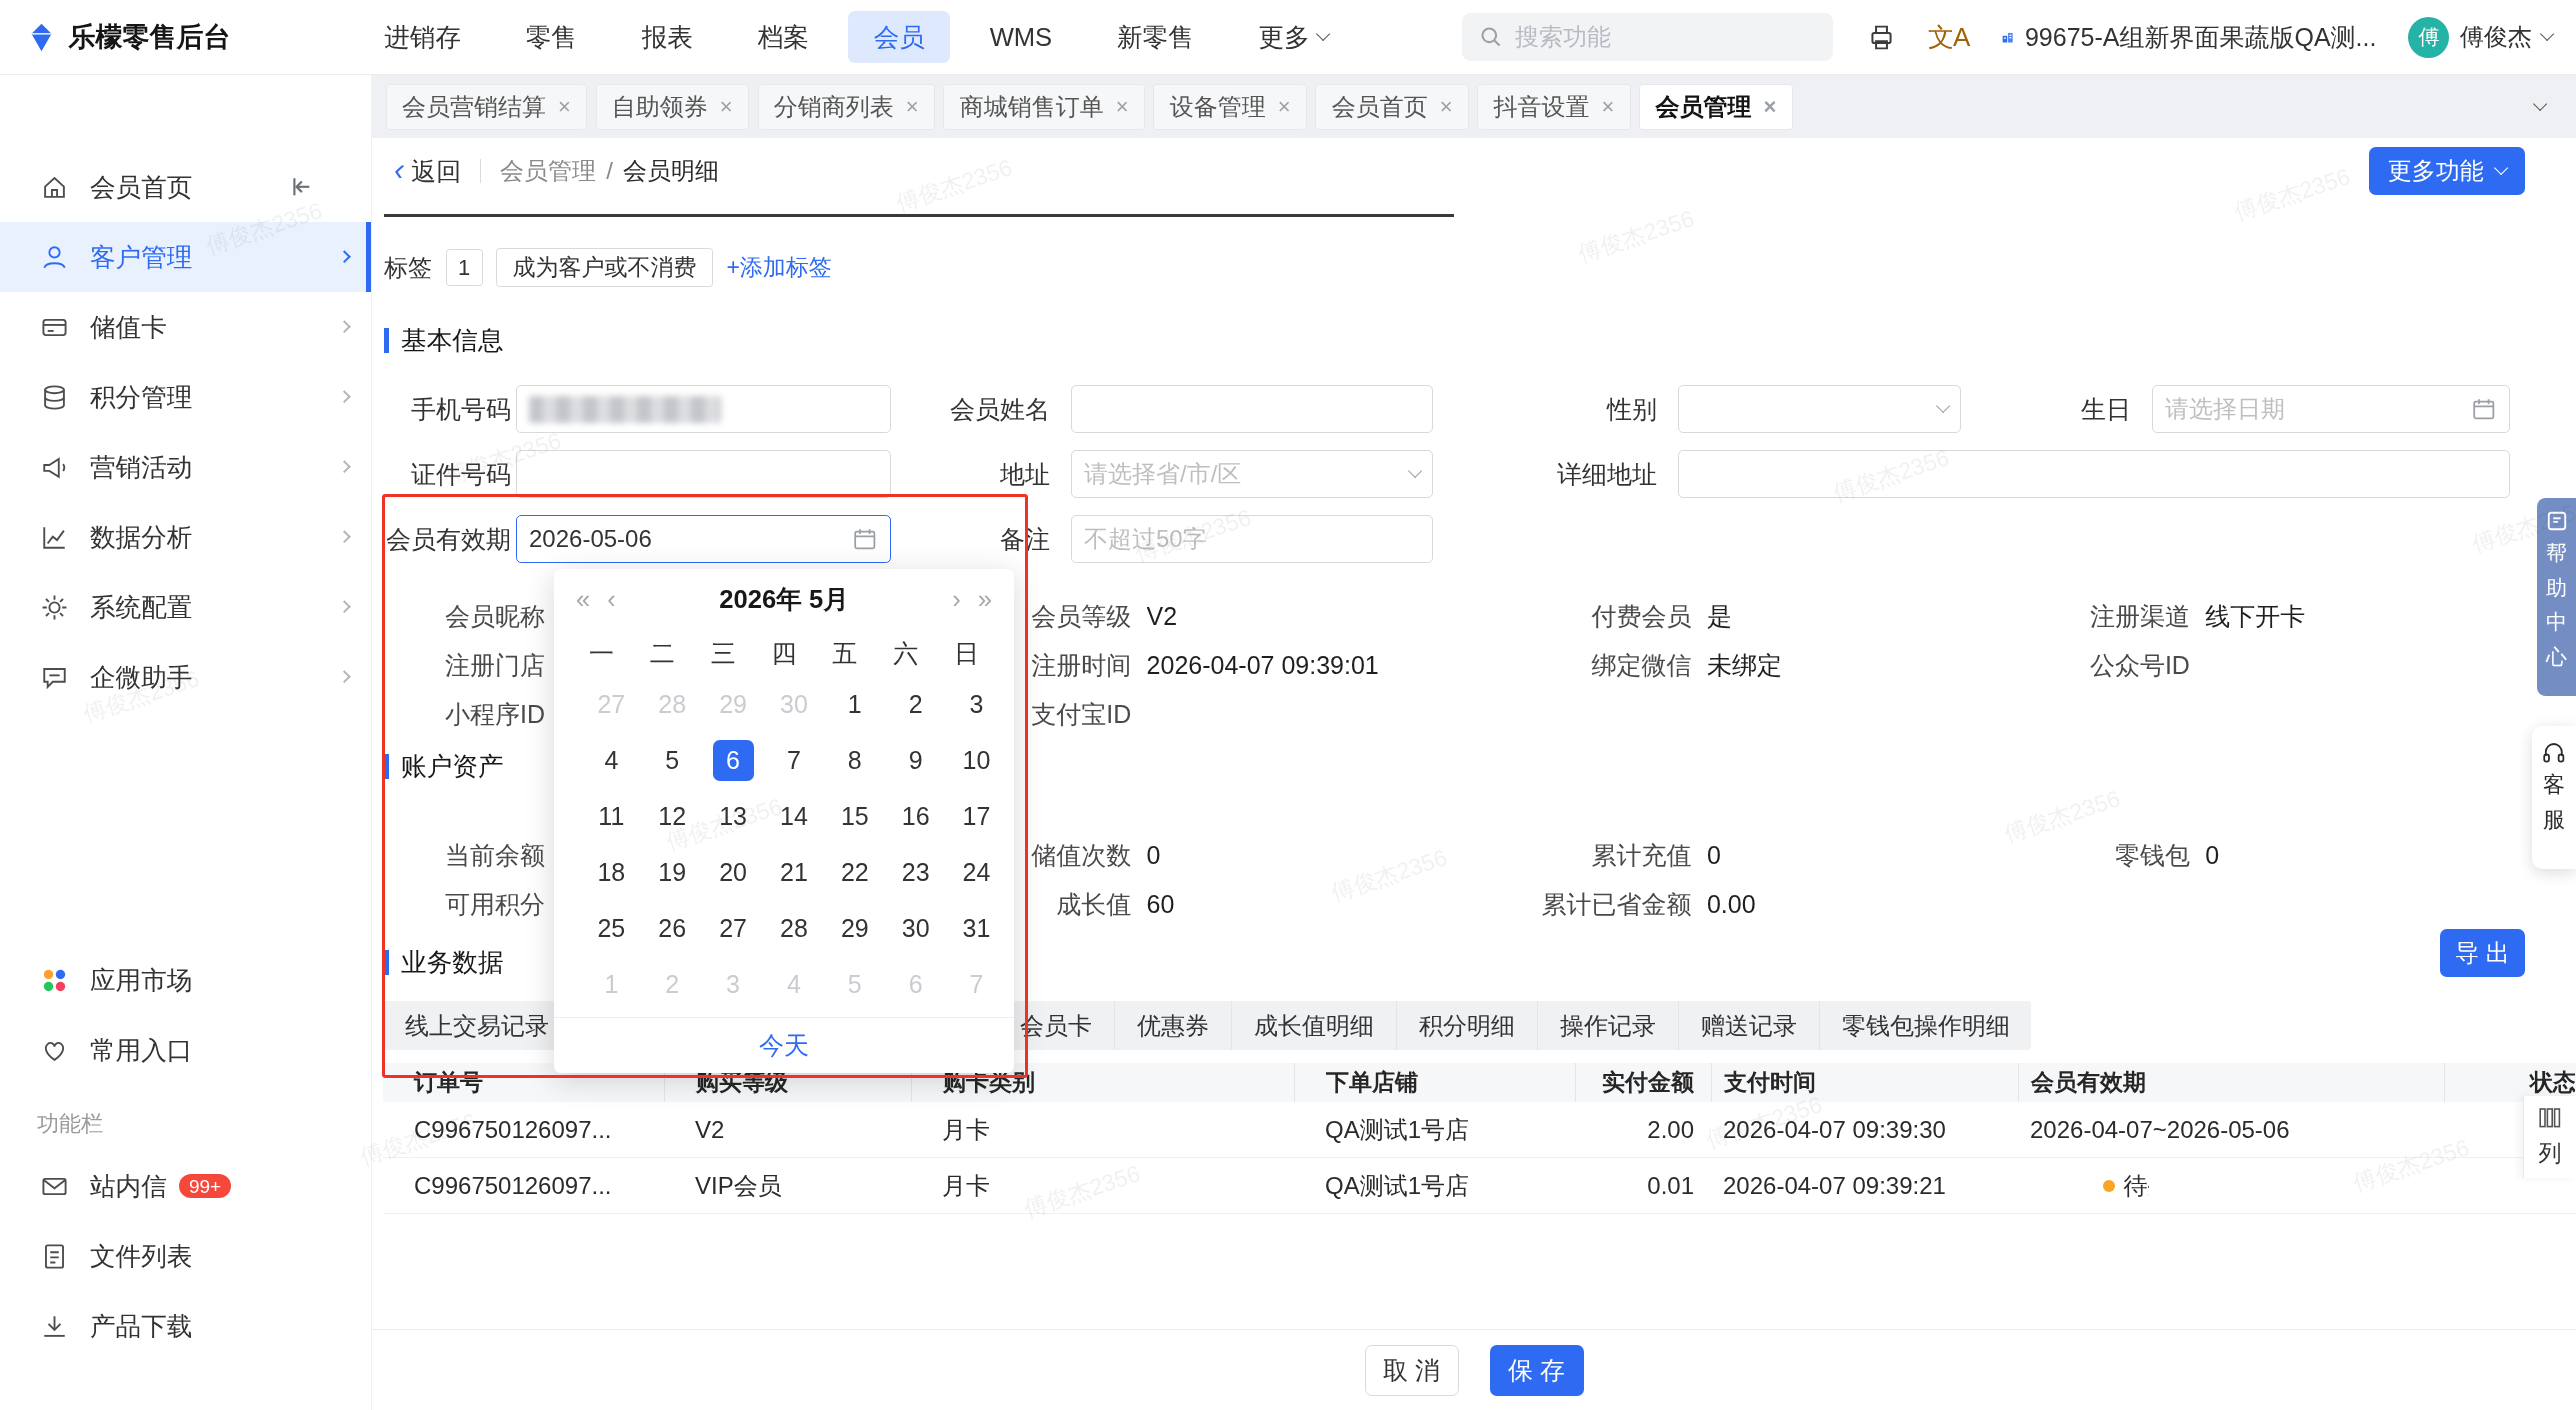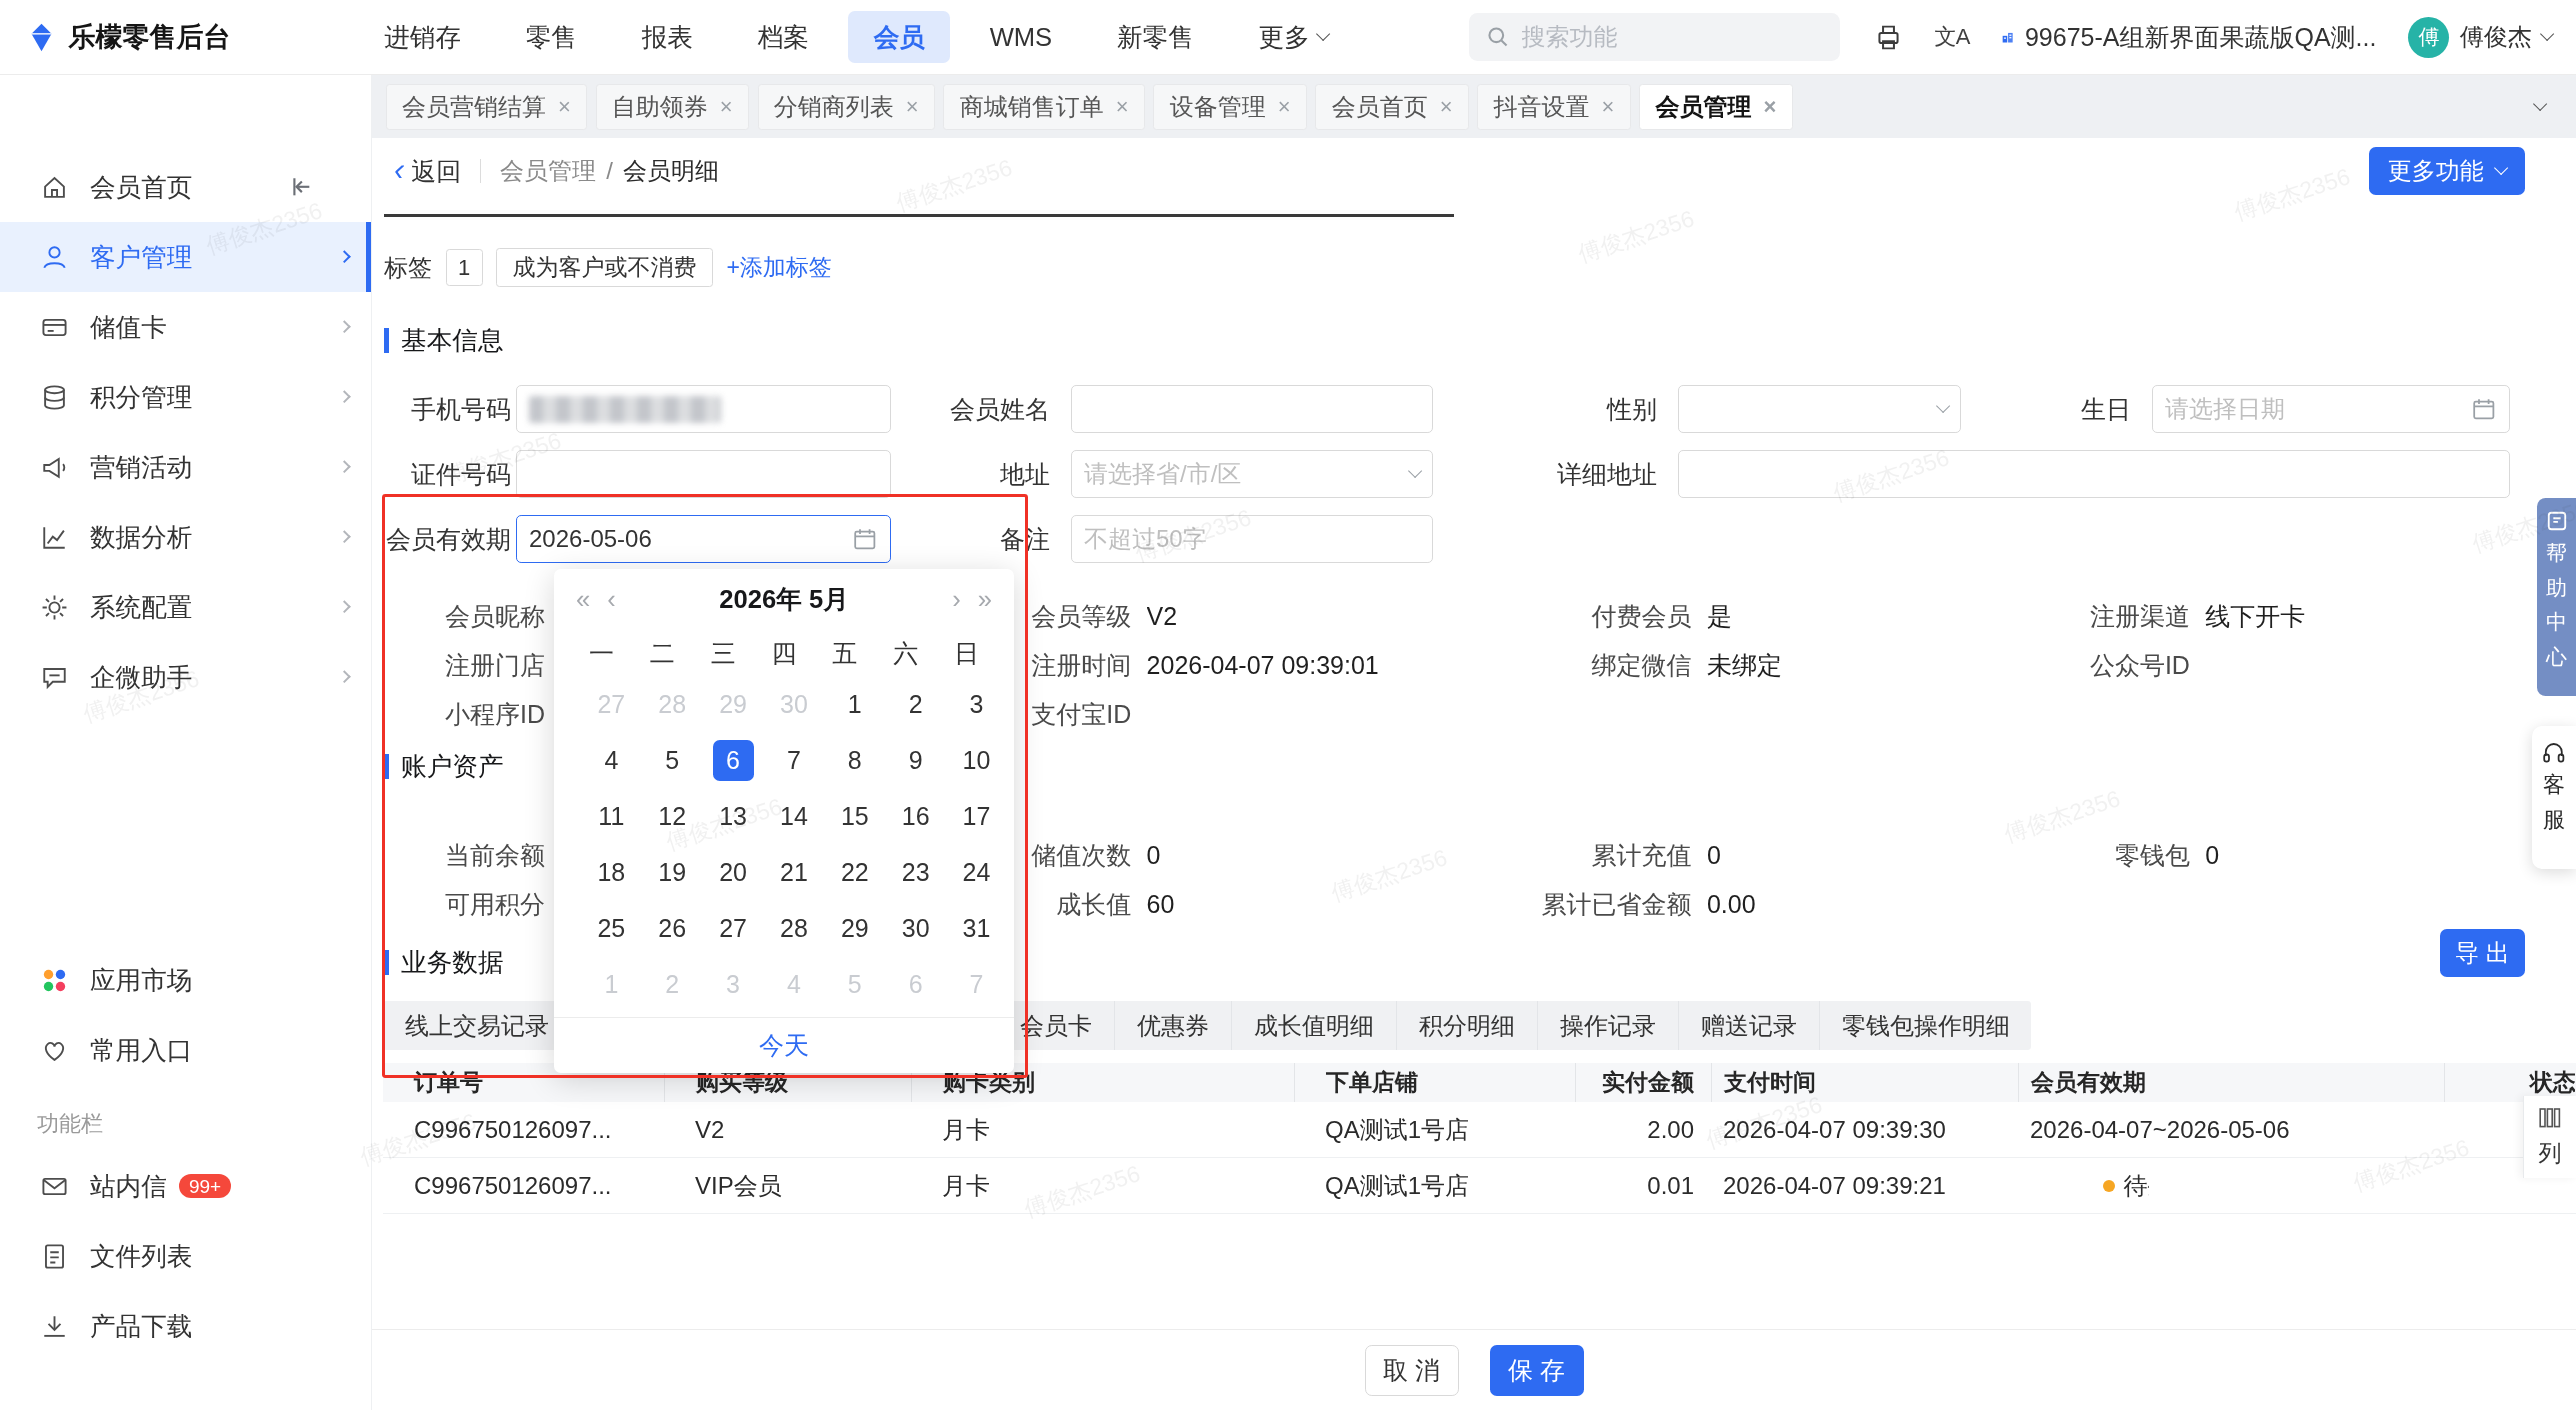--- a/index.html
+++ b/index.html
@@ -10,29 +10,29 @@
   *{margin:0;padding:0;box-sizing:border-box}
   html,body{width:2576px;height:1411px;font-family:"Liberation Sans","DejaVu Sans",sans-serif;font-size:24px;color:#333;background:#fff;overflow:hidden}
   .page{position:relative;width:2576px;height:1411px;overflow:hidden;background:#fff}
   .clickable{cursor:pointer}
 
   
   .topbar{position:absolute;top:0;left:0;width:2576px;height:75px;background:#fff;border-bottom:0.9px solid #ececec;display:flex;align-items:center;z-index:30}
   .logo{display:flex;align-items:center;gap:12px;padding-left:25.6px;font-weight:bold;font-size:27px;color:#151515;white-space:nowrap}
   .topnav{display:flex;align-items:center;gap:13.6px;margin-left:128px}
   .topnav-item{padding:8.5px 25.6px;border-radius:6.8px;font-size:25.6px;color:#333;white-space:nowrap;display:flex;align-items:center;gap:8.5px}
-  .topnav-item.active{background:#DFE9FD;color:var(--primary);font-weight:bold}
+  .topnav-item.active{background:#DFE9FD;color:var(--primary);font-weight:normal}
   .chev-down{width:10.2px;height:10.2px;border-right:1.7px solid #555;border-bottom:1.7px solid #555;transform:rotate(45deg);margin-top:-5.1px}
   .chev-down.white{border-color:#fff}
   .chev-down.gray{border-color:#9aa0a6}
   .searchbox{margin-left:auto;width:371px;height:48px;background:#f2f3f5;border-radius:8.5px;display:flex;align-items:center;gap:12px;padding:0 17px;color:#b7bbc2}
   .searchbox input{border:none;outline:none;background:transparent;font:inherit;color:#555;flex:1;min-width:0}
   .searchbox input::placeholder{color:#b7bbc2}
   .top-icons{display:flex;align-items:center;gap:32px;margin-left:34px;padding-right:24px}
-  .translate-icon{font-size:22px;color:#404040;letter-spacing:-0.9px}
+  .translate-icon{font-size:26px;color:#a16207;letter-spacing:-0.9px}
   .store-switch{display:flex;align-items:center;gap:10.2px;max-width:375px;white-space:nowrap;overflow:hidden;font-size:25px;color:#333}
   .user-chip{display:flex;align-items:center;gap:10.2px;white-space:nowrap}
   .avatar{width:41px;height:41px;border-radius:50%;background:#26B3A7;color:#fff;display:flex;align-items:center;justify-content:center;font-size:21px}
 
   
   .sidebar{position:absolute;top:75px;left:0;width:372px;bottom:0;background:#fff;border-right:0.9px solid #eef0f2;padding-top:77px;z-index:20}
   .side-item{height:70px;display:flex;align-items:center;padding:0 22px 0 37px;font-size:25.6px;color:#333;position:relative}
   .side-item .icon{width:34px;margin-right:19px;display:flex;justify-content:center;color:#4d4d4d}
   .side-item .chev{margin-left:auto;width:9.4px;height:9.4px;border-right:2px solid #b3b6bb;border-bottom:2px solid #b3b6bb;transform:rotate(-45deg)}
   .side-item.active{background:#E9F1FE;color:var(--primary)}

